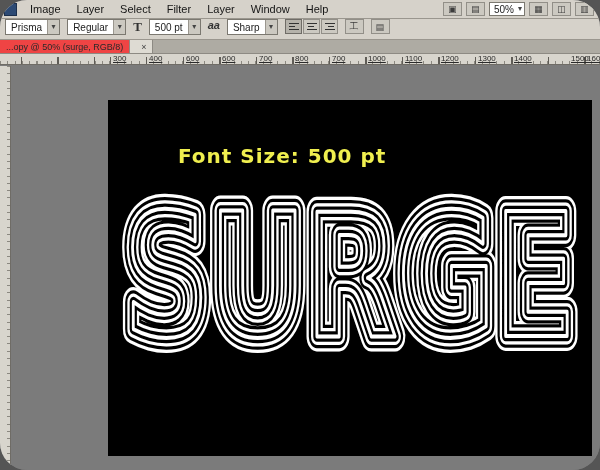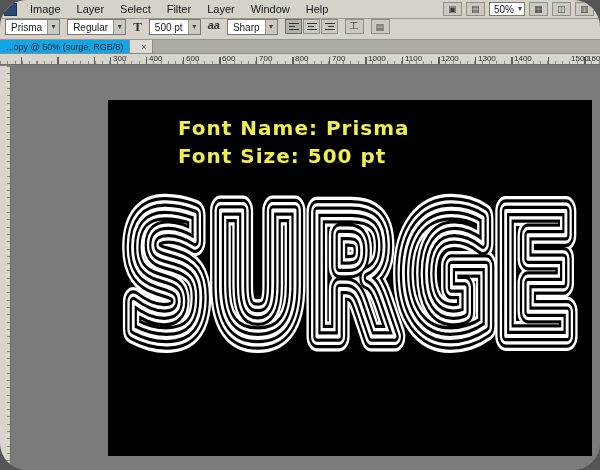--- a/index.html
+++ b/index.html
@@ -37,34 +37,34 @@
   .al-left i:nth-child(1){width:10px}.al-left i:nth-child(2){width:6px}.al-left i:nth-child(3){width:10px}
   .al-center i { margin:0 auto; } .al-center i:nth-child(1){width:10px}.al-center i:nth-child(2){width:6px}.al-center i:nth-child(3){width:10px}
   .al-right i { margin-left:auto; } .al-right i:nth-child(1){width:10px}.al-right i:nth-child(2){width:6px}.al-right i:nth-child(3){width:10px}
   .ob-icon { width:19px; height:15px; border:1px solid #928f88; background:#ccc9c1;
              display:flex; align-items:center; justify-content:center; font-size:9px; color:#3c3c3c; }
 
   
   .tabbar { height:14px; background:#aeaba3; border-bottom:1px solid #8d8a83;
             display:flex; align-items:flex-end; }
   .tab { height:13px; display:flex; align-items:center; padding:0 6px; font-size:9px;
-         background:#0ea5e9; border-right:1px solid #8d8a83; color:#2a2a2a; white-space:nowrap;
+         background:#ef4444; border-right:1px solid #8d8a83; color:#2a2a2a; white-space:nowrap;
          overflow:hidden; }
   .tab.active { background:#dedbd3; }
   .tab .close { margin-left:5px; font-size:9px; color:#444; }
 
   
   .rulerbar { position:relative; height:11px; background:#d8d5cd; border-bottom:1px solid #6f6c66;
               font-size:8px; color:#2a2a2a; overflow:hidden; }
   .ruler-minor { position:absolute; left:0; right:0; bottom:0; height:3px;
                  background:repeating-linear-gradient(90deg,#8b8880 0 1px,transparent 1px 7.3px); }
   .ruler-major { position:absolute; left:0; right:0; bottom:0; height:7px;
                  background:repeating-linear-gradient(90deg,#5f5c56 0 1px,transparent 1px 36.5px);
                  background-position:110px 0; }
-  .tick-num { position:absolute; top:0; }
+  .tick-num { position:absolute; top:0;text-decoration:underline; }
 
   
   .workspace { position:absolute; left:0; top:66px; width:600px; height:404px; background:#7b7b7b; }
   .vruler { position:absolute; left:0; top:0; bottom:0; width:11px; background:#d8d5cd;
             border-right:1px solid #6f6c66;
             background-image:repeating-linear-gradient(#8b8880 0 1px,transparent 1px 7.3px);
             background-size:3px 100%; background-repeat:no-repeat; background-position:right 0 top 0; }
   .canvas { position:absolute; left:108px; top:34px; width:484px; height:356px; background:#000; }
   .anno { position:absolute; left:70px; color:#f0ef4f; font-size:20px; font-weight:600;
           letter-spacing:1px; font-family:"DejaVu Sans", sans-serif; }
@@ -178,21 +178,20 @@
     <span class="tick-num" style="left:478px">1300</span>
     <span class="tick-num" style="left:514px">1400</span>
     <span class="tick-num" style="left:571px">1500</span>
     <span class="tick-num" style="left:587px">1600</span>
   </div>
 
   <div class="workspace">
     <div class="vruler"></div>
 
     <div class="canvas">
-      <div class="anno anno-1">Font Name: Prisma</div>
       <div class="anno anno-2">Font Size: 500 pt</div>
 
       <svg class="headline-svg" viewBox="0 0 484 230">
         <text class="s1" x="242" y="150" text-anchor="middle" textLength="452" lengthAdjust="spacingAndGlyphs">SURGE</text>
         <text class="s2" x="242" y="150" text-anchor="middle" textLength="452" lengthAdjust="spacingAndGlyphs">SURGE</text>
         <text class="s3" x="242" y="150" text-anchor="middle" textLength="452" lengthAdjust="spacingAndGlyphs">SURGE</text>
         <text class="s4" x="242" y="150" text-anchor="middle" textLength="452" lengthAdjust="spacingAndGlyphs">SURGE</text>
         <text class="s5" x="242" y="150" text-anchor="middle" textLength="452" lengthAdjust="spacingAndGlyphs">SURGE</text>
       </svg>
     </div>

